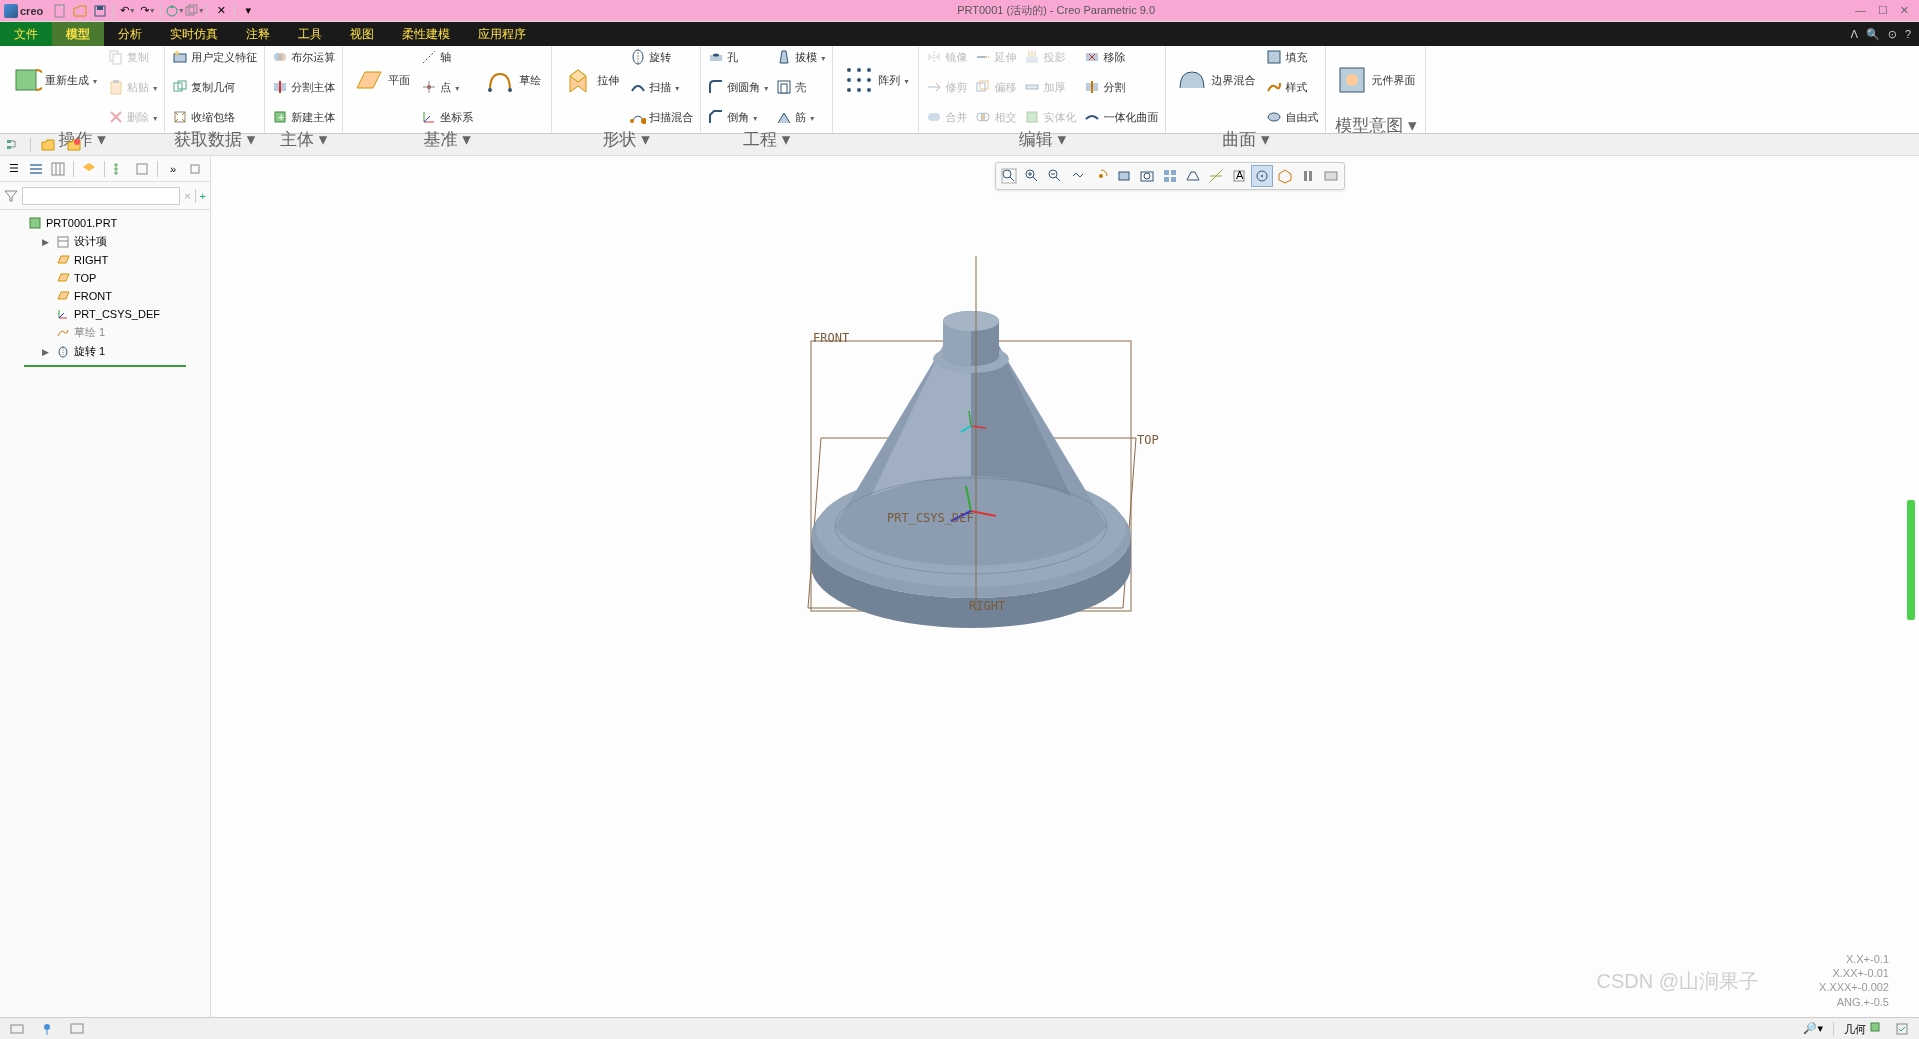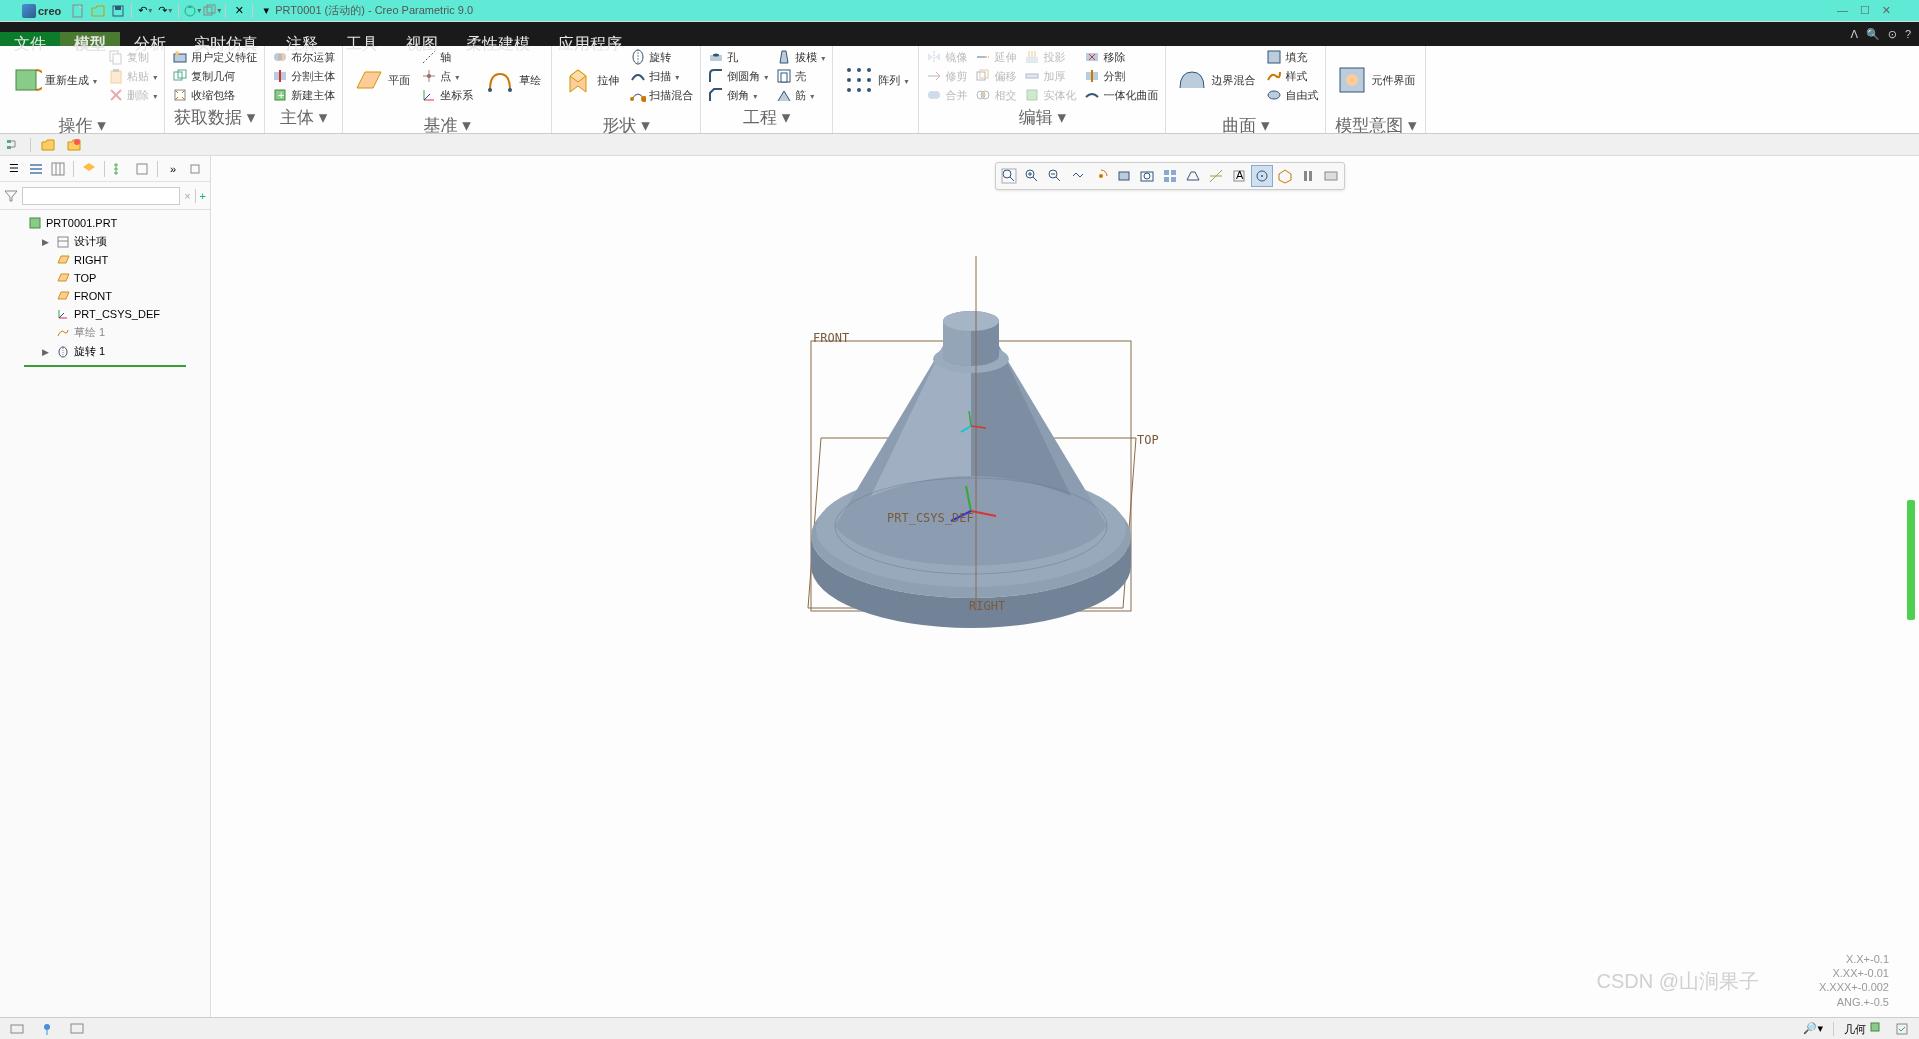--- a/index.html
+++ b/index.html
@@ -1,43 +1,43 @@
 <!DOCTYPE html>
 <html><head>
 <meta charset="utf-8">
 <style>
 * { margin: 0; padding: 0; box-sizing: border-box; font-family: "Microsoft YaHei", Arial, sans-serif; font-size: 11px; }
 body { background: #fff; width: 1919px; height: 1039px; overflow: hidden; position: relative; }
 
 
-.titlebar { height: 22px; background: #5eead4; display: flex; align-items: center; padding: 0 22px; border-bottom: 1px solid #ddd; }
+.titlebar { height: 22px; background: #f9a8d4; display: flex; align-items: center; padding: 0 4px; border-bottom: 1px solid #ddd; }
 .titlebar .logo { display: flex; align-items: center; gap: 2px; }
 .titlebar .logo-icon { width: 14px; height: 14px; background: linear-gradient(135deg,#4a90d9,#2e5c8a); border-radius: 2px; }
 .titlebar .logo-text { font-weight: bold; color: #333; margin-right: 8px; }
 .qat { display: flex; gap: 2px; align-items: center; }
 .qat-btn { width: 18px; height: 18px; display: flex; align-items: center; justify-content: center; cursor: pointer; }
 .qat-sep { width: 1px; height: 14px; background: #ccc; margin: 0 2px; }
-.titlebar .title { flex: 1; color: #555; }
+.titlebar .title { flex: 1; text-align: center; color: #555; }
 .titlebar .wincontrols { display: flex; gap: 12px; padding-right: 6px; }
 .winbtn { cursor: pointer; color: #666; }
 
 
 .menubar { height: 24px; background: #1a1a1a; display: flex; }
-.menutab { padding: 0 14px; line-height: 24px; color: #e5e5e5; cursor: pointer; font-size: 16px; margin-top: 10px; }
+.menutab { padding: 0 14px; line-height: 24px; color: #fde047; cursor: pointer; font-size: 12px; }
 .menutab.file { background: #0d7c2a; }
 .menutab.active { background: #4a7a2f; font-weight: bold; }
 .menubar-right { margin-left: auto; display: flex; align-items: center; gap: 8px; padding-right: 8px; color: #ccc; }
 .menubar-right span { cursor: pointer; }
 
 
 .ribbon { height: 88px; background: #fefefe; border-bottom: 1px solid #ccc; display: flex; }
 .ribbon-group { border-right: 1px solid #e0e0e0; padding: 2px 4px; display: flex; flex-direction: column; }
 .ribbon-group-content { flex: 1; display: flex; gap: 2px; }
 .ribbon-group-label { text-align: center; color: #666; font-size: 17px; padding: 2px; cursor: pointer; }
-.ribbon-col { display: flex; flex-direction: column; gap: 1px; }
+.ribbon-col { display: flex; flex-direction: column; gap: 12px; }
 .ribbon-btn { display: flex; align-items: center; gap: 3px; padding: 1px 3px; cursor: pointer; white-space: nowrap; color: #333; }
 .ribbon-btn.disabled { color: #bbb; cursor: default; }
 .ribbon-btn.disabled .ico { opacity: 0.4; }
 .ribbon-btn-big { flex-direction: row; justify-content: center; padding: 4px 6px; height: 64px; }
 .ribbon-btn-big .ico { width: 32px; height: 32px; }
 .ico { width: 16px; height: 16px; display: inline-flex; align-items: center; justify-content: center; }
 .dropdown-arrow { font-size: 8px; color: #666; margin-left: 1px; }
 
 
 .subtoolbar { height: 22px; background: #f0f0f0; border-bottom: 1px solid #ddd; display: flex; align-items: center; padding: 0 4px; gap: 8px; }

